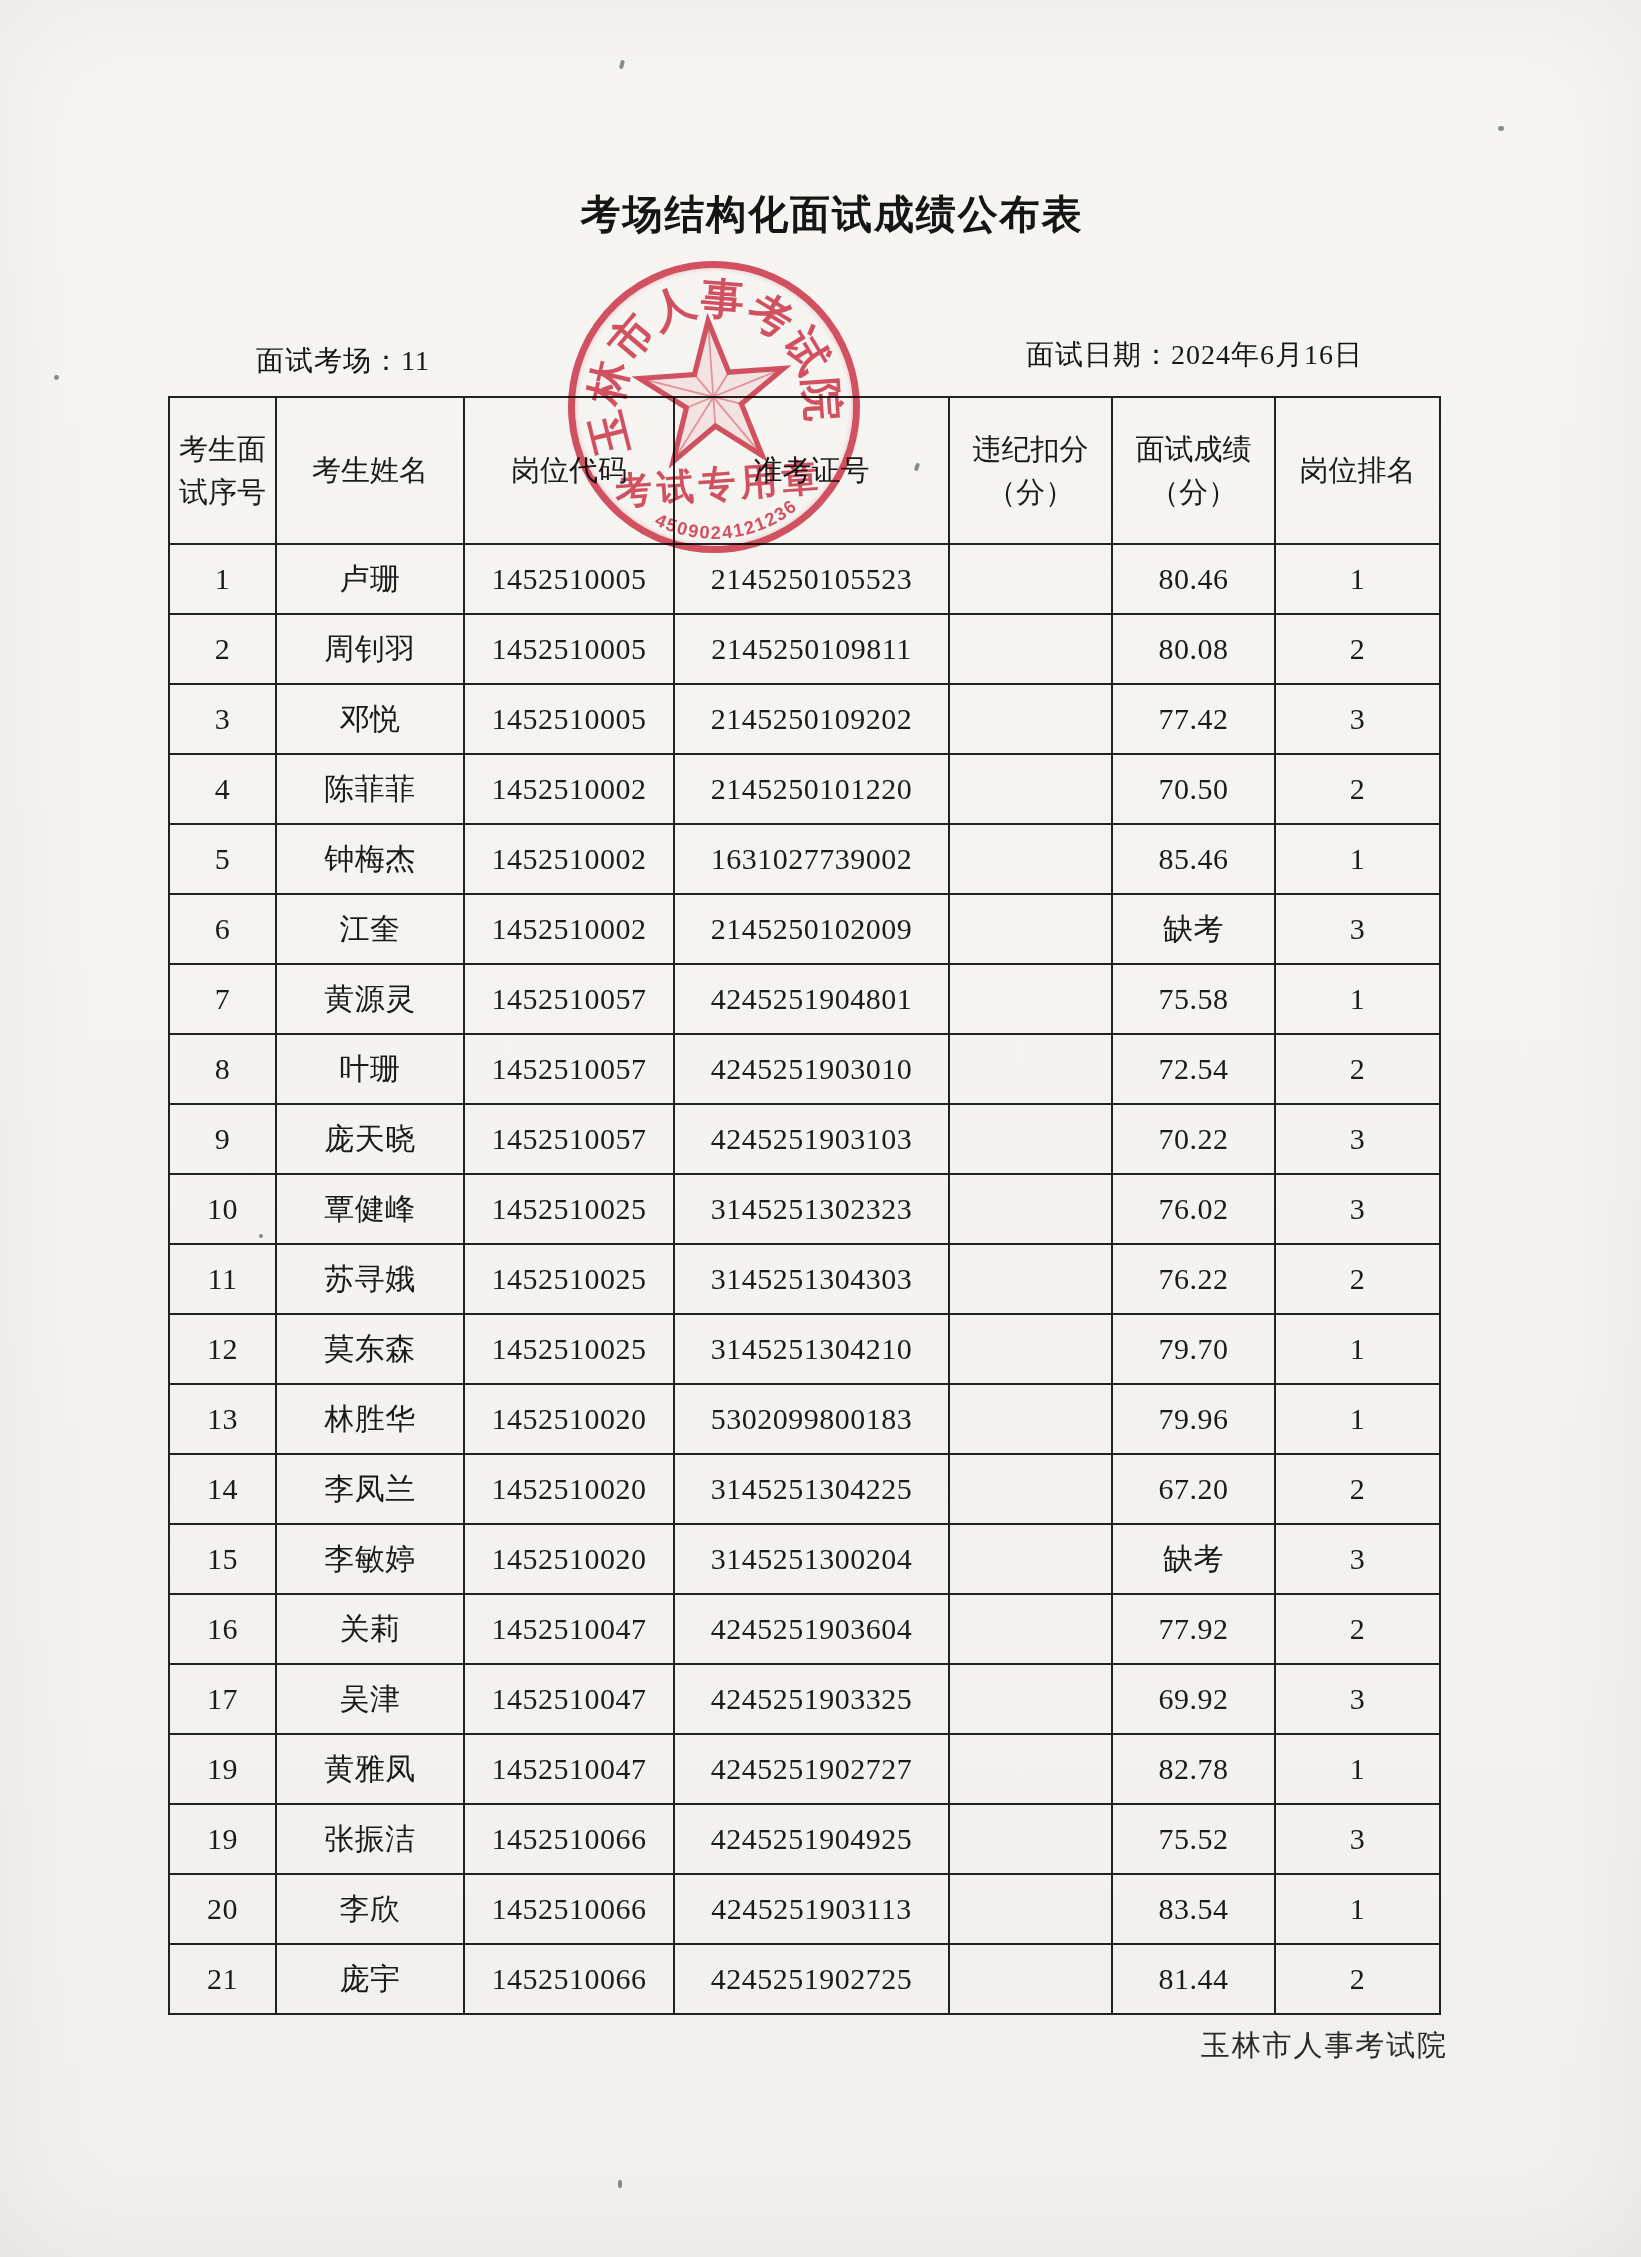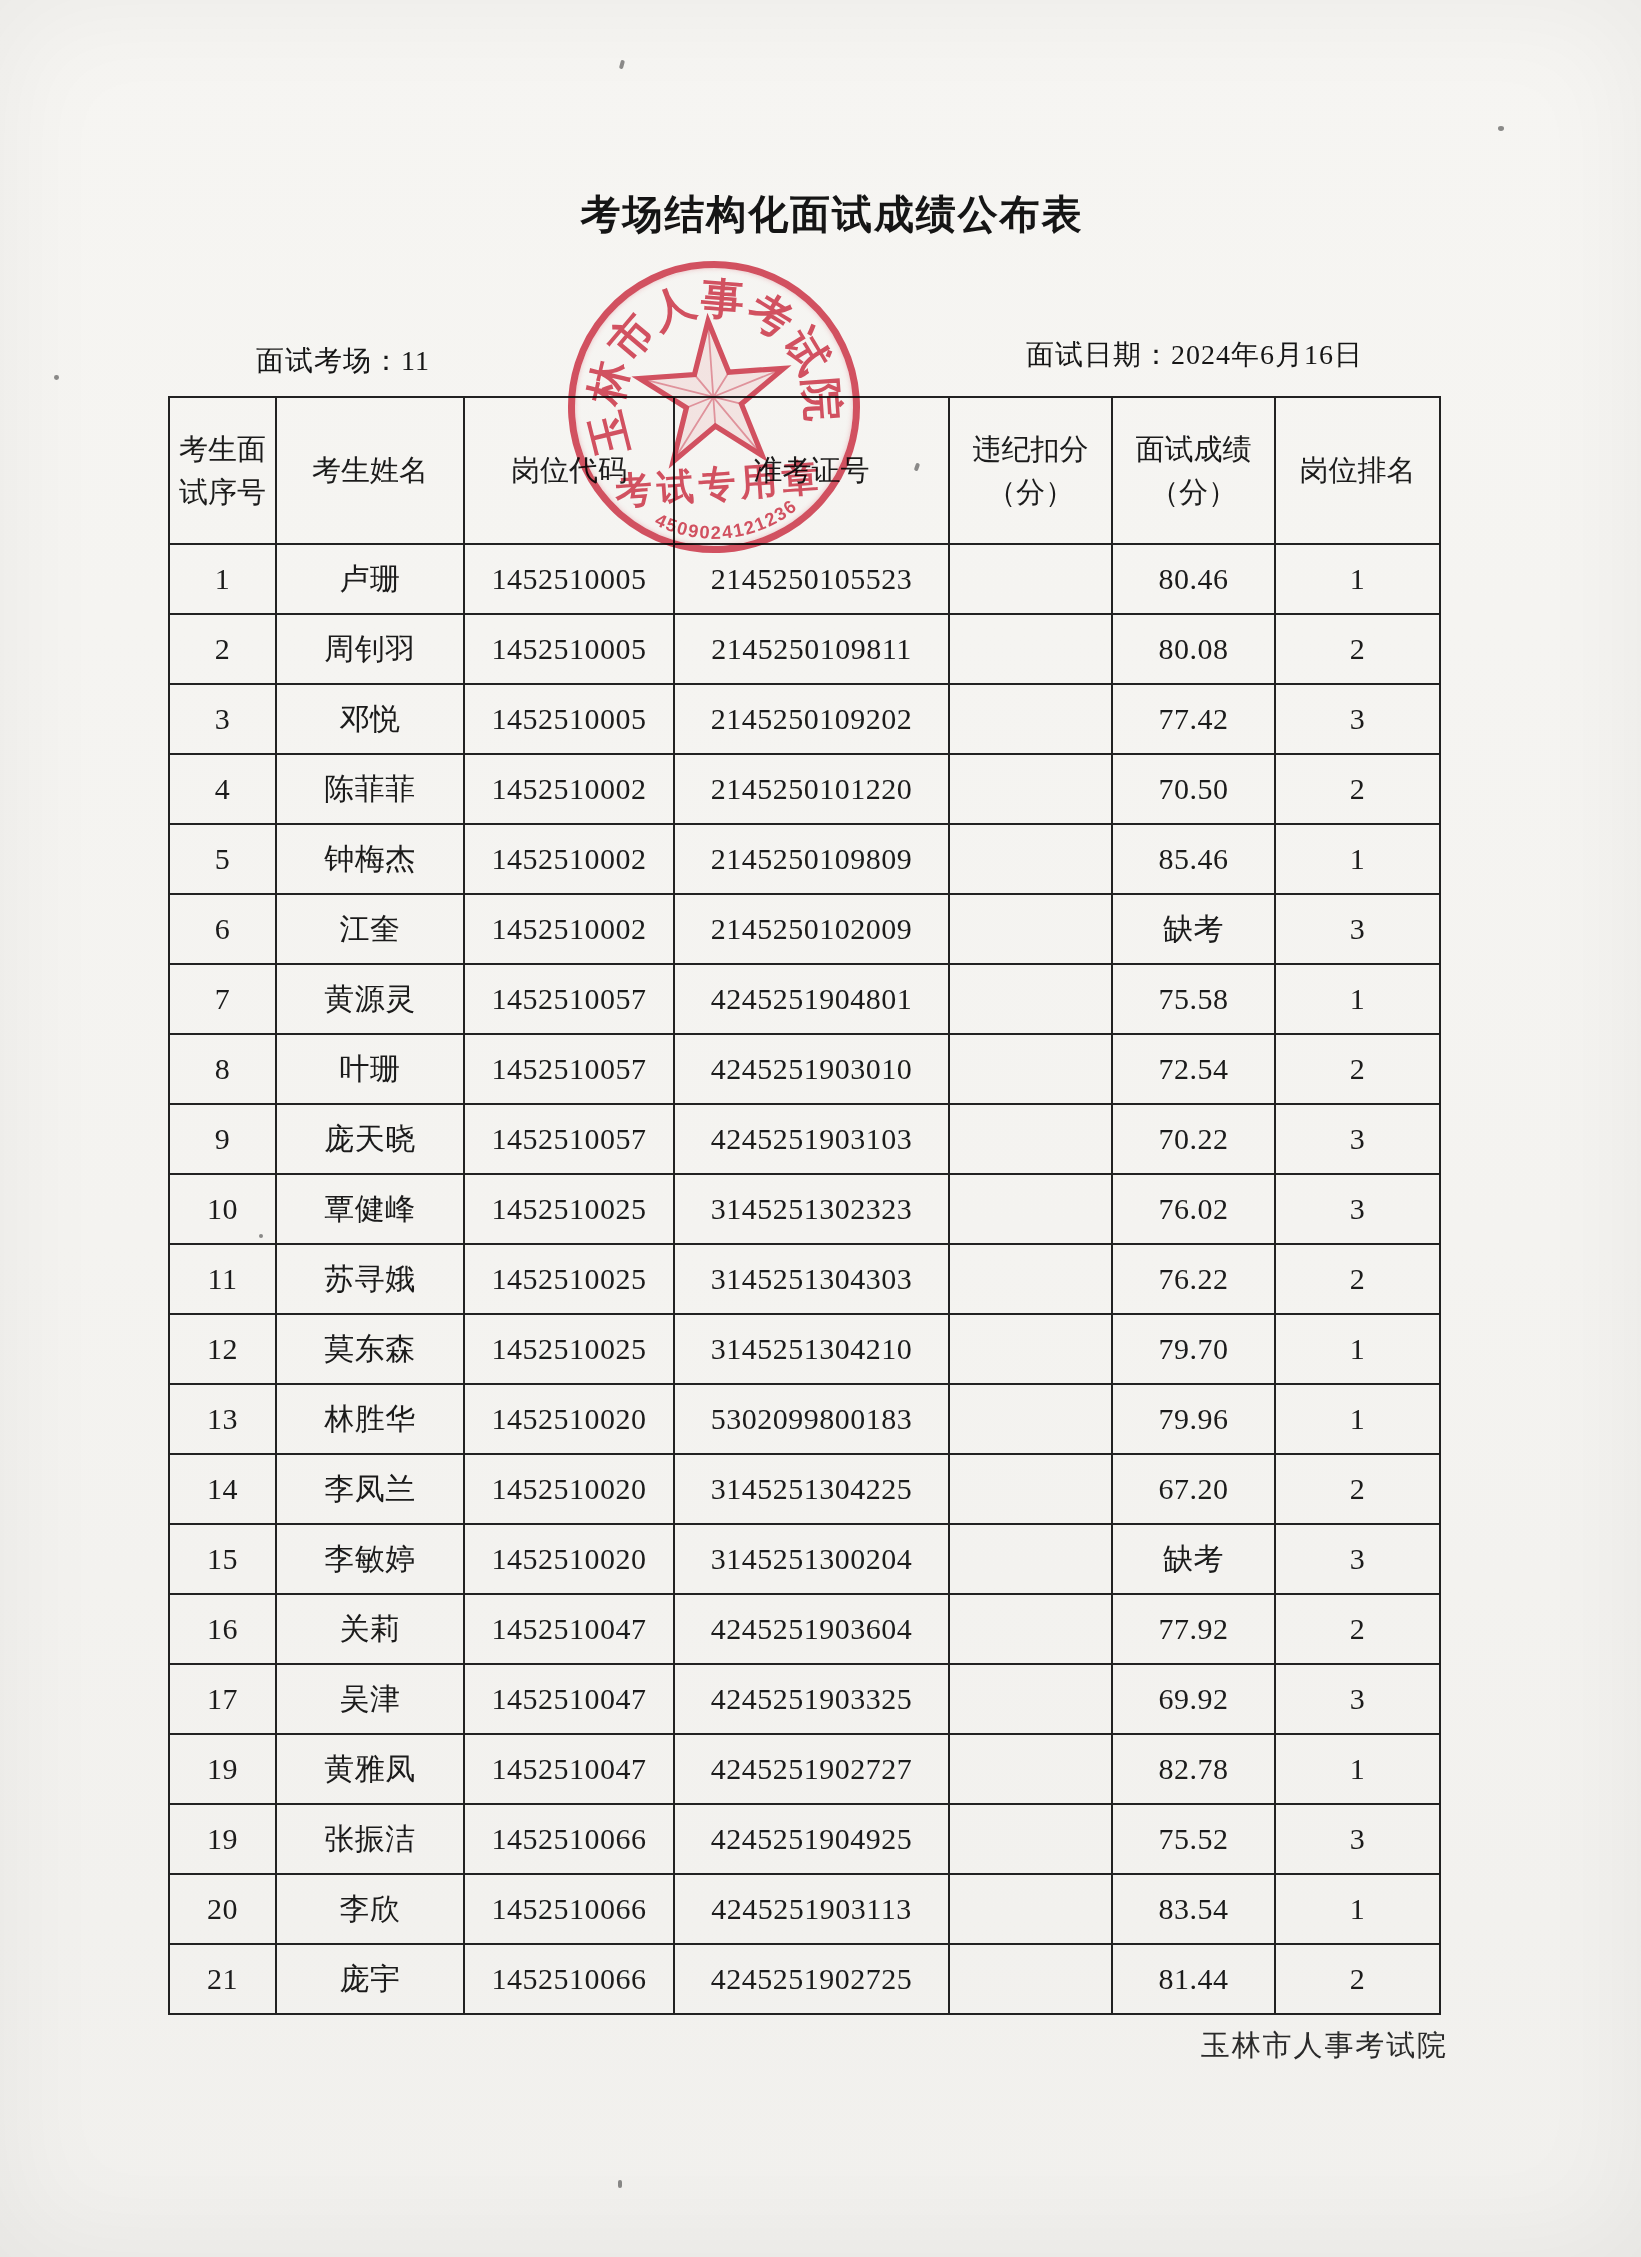--- a/index.html
+++ b/index.html
@@ -145,21 +145,21 @@
           <td>1452510002</td>
           <td>2145250101220</td>
           <td></td>
           <td>70.50</td>
           <td>2</td>
         </tr>
         <tr>
           <td>5</td>
           <td>钟梅杰</td>
           <td>1452510002</td>
-          <td>2145250109809</td>
+          <td>1631027739002</td>
           <td></td>
           <td>85.46</td>
           <td>1</td>
         </tr>
         <tr>
           <td>6</td>
           <td>江奎</td>
           <td>1452510002</td>
           <td>2145250102009</td>
           <td></td>

